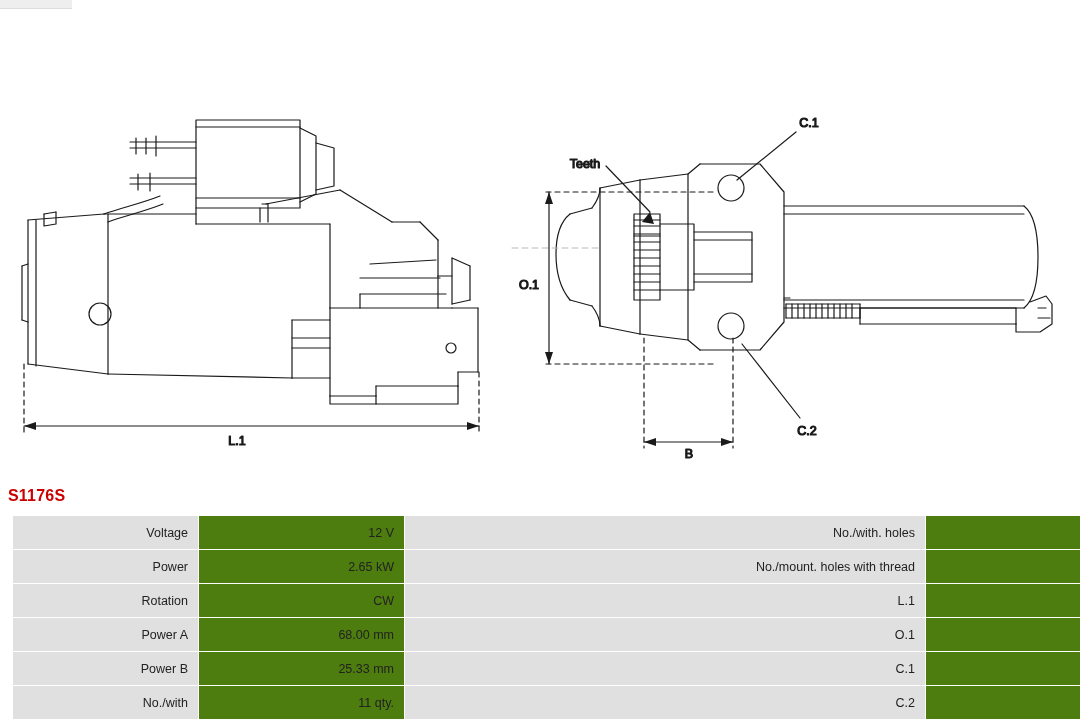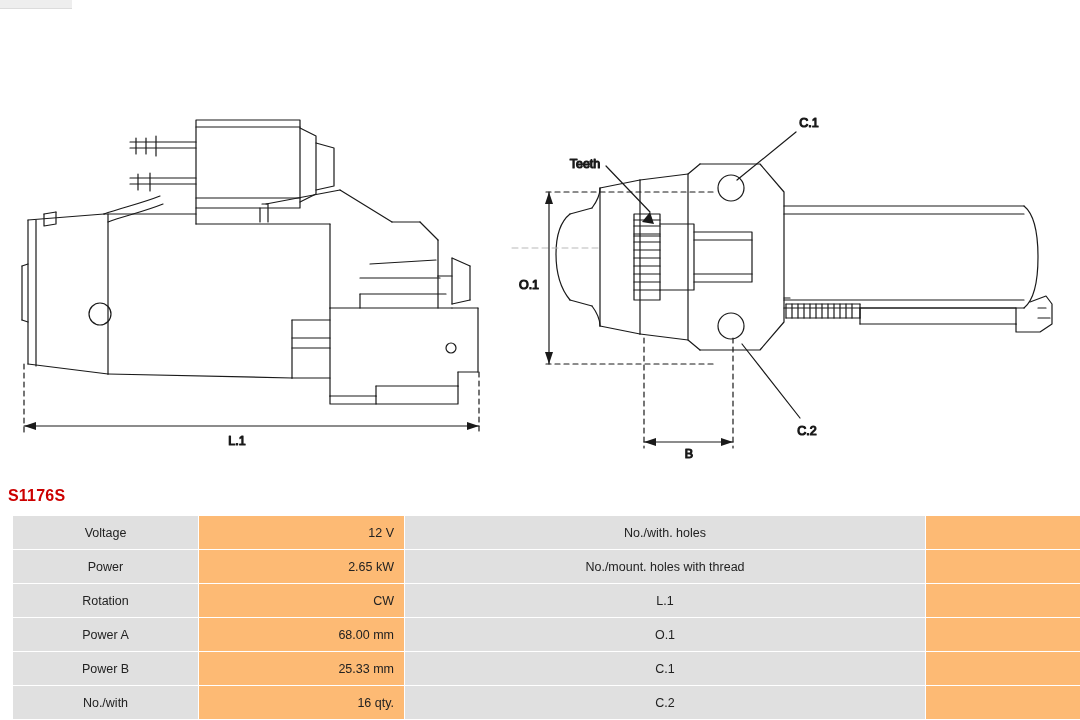--- a/index.html
+++ b/index.html
@@ -58,25 +58,25 @@
     font-size: 12.5px;
   }
   .spec-table td {
     height: 33px;
     padding: 0 10px;
     border: 1px solid #ffffff;
     vertical-align: middle;
   }
   .lbl {
     background: #e0e0e0;
-    text-align: center;
+    text-align: right;
     color: #222222;
   }
   .val {
-    background: #fdba74;
+    background: #4d7c0f;
     text-align: right;
     color: #222222;
   }
   .c1 { width: 165px; }
   .c2 { width: 185px; }
   .c3 { width: 500px; }
   .c4 { width: 206px; }
   .dim-label {
     font-family: "Liberation Sans", sans-serif;
     font-size: 12.5px;
@@ -308,20 +308,20 @@
         <td class="val c4">85.00 mm</td>
       </tr>
       <tr>
         <td class="lbl c1">Power B</td>
         <td class="val c2">25.33 mm</td>
         <td class="lbl c3">C.1</td>
         <td class="val c4">10.50 mm</td>
       </tr>
       <tr>
         <td class="lbl c1">No./with</td>
-        <td class="val c2">16 qty.</td>
+        <td class="val c2">11 qty.</td>
         <td class="lbl c3">C.2</td>
         <td class="val c4">10.50 mm</td>
       </tr>
     </tbody>
   </table>
 
 </div>
 
 </body></html>

